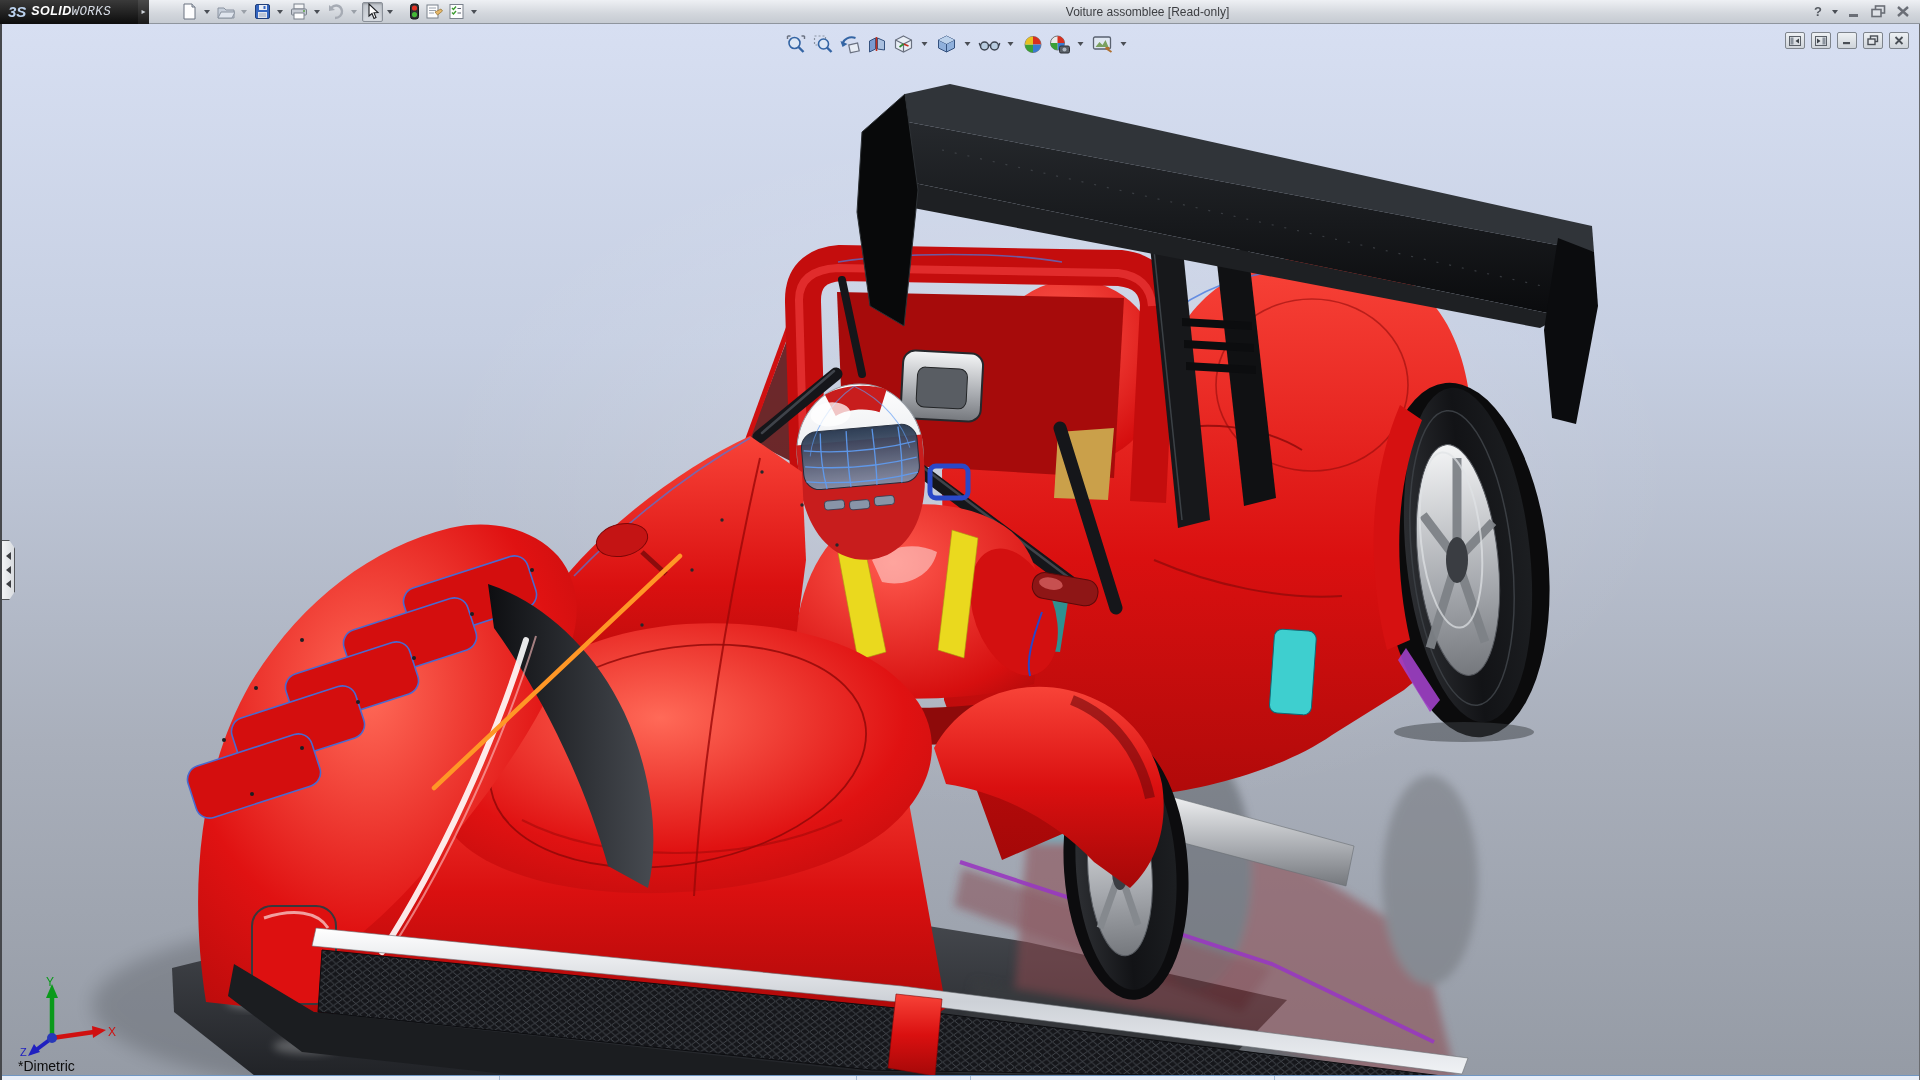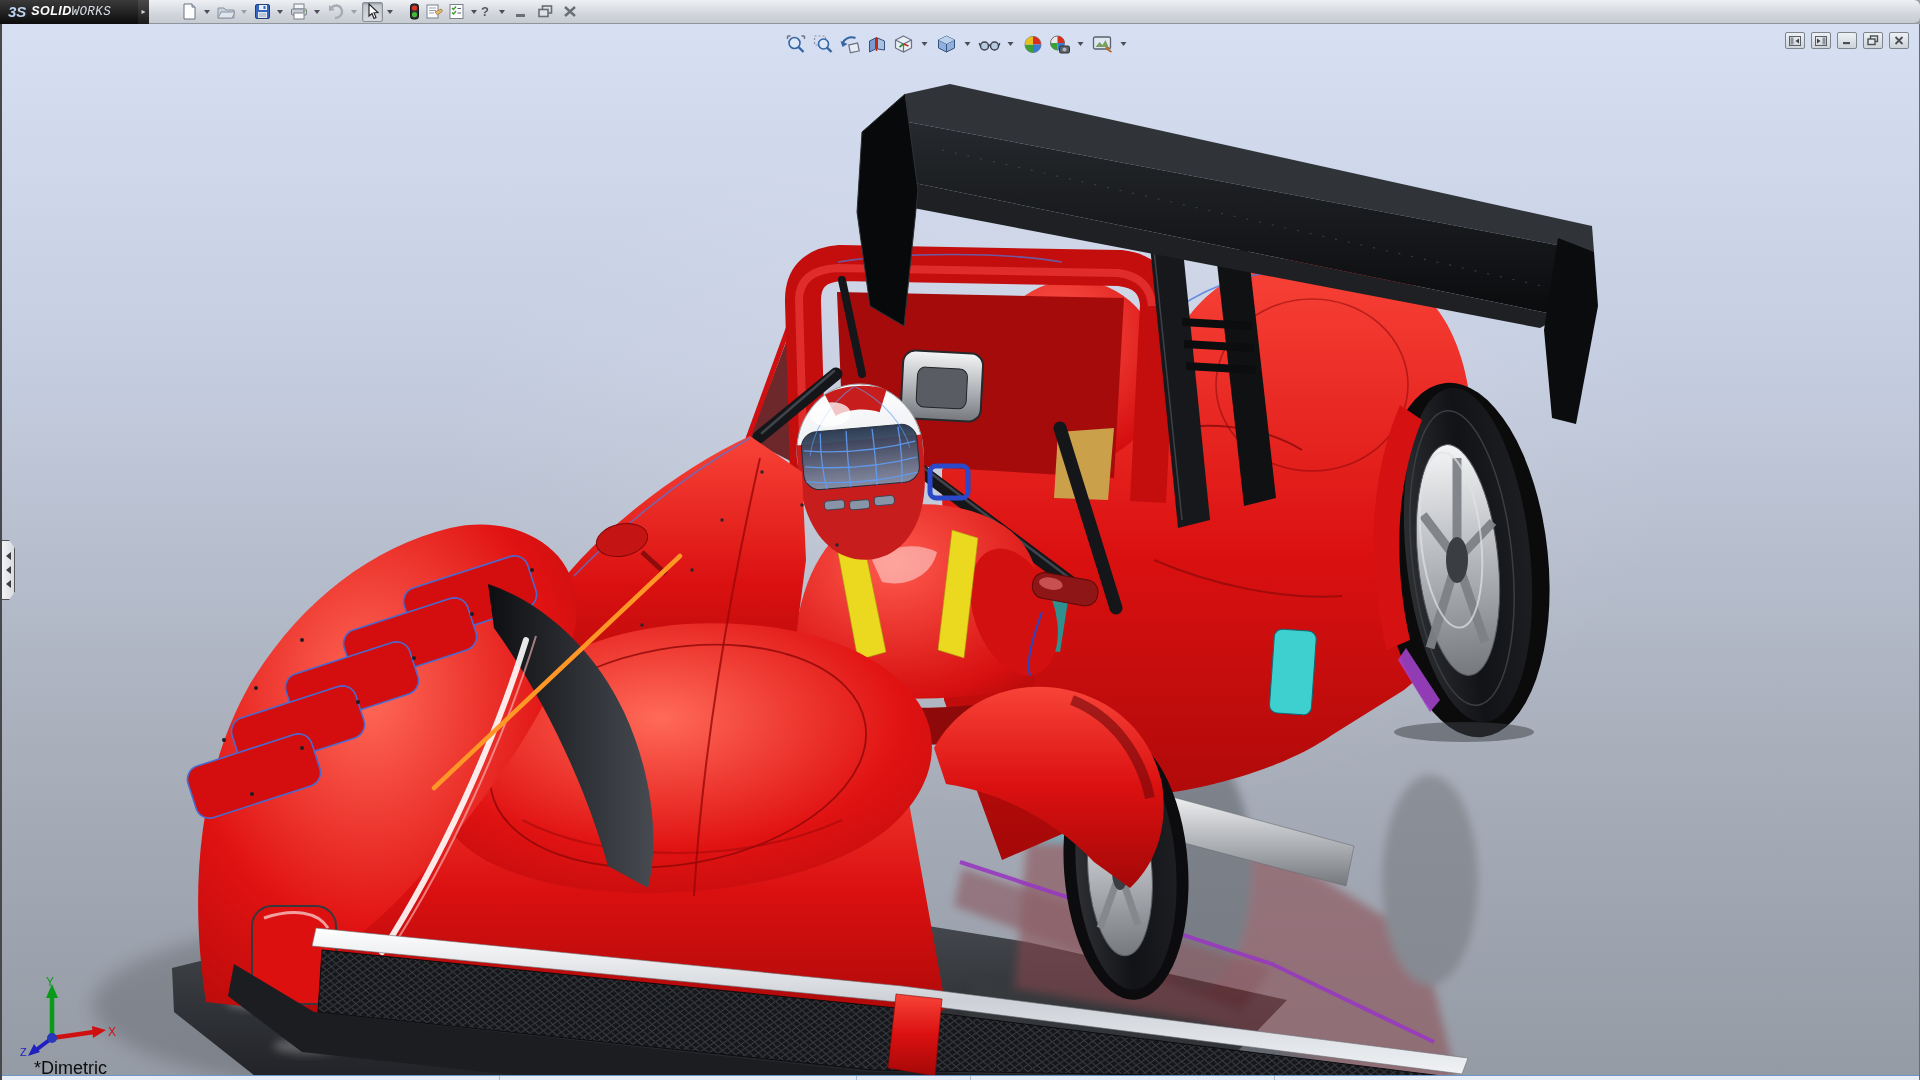--- a/index.html
+++ b/index.html
@@ -1,20 +1,20 @@
 <!DOCTYPE html>
 <html><head>
 <meta charset="utf-8">
 <style>
   * { margin:0; padding:0; box-sizing:border-box; }
   html,body { width:1920px; height:1080px; overflow:hidden; font-family:"Liberation Sans", sans-serif; background:#9aa0aa; }
 
   
   .titlebar { position:relative; height:24px; display:flex; align-items:center;
-    background:linear-gradient(#eef0f4, #d2d6dc 60%, #c6cbd2); border-bottom:1px solid #8f959d;border-radius:6px; }
+    background:linear-gradient(#eef0f4, #d2d6dc 60%, #c6cbd2); border-bottom:1px solid #8f959d; }
   .logo-box { height:24px; width:138px; background:linear-gradient(#3a3a3a,#0c0c0c); display:flex; align-items:center; padding-left:8px; gap:5px; flex:0 0 auto; }
   .logo-mark { color:#bcd2ee; font-weight:bold; font-style:italic; font-size:15px; }
   .logo-text { color:#fff; font-size:12.5px; letter-spacing:.4px; font-style:italic; }
   .logo-text .w { font-weight:normal; color:#d8dde6;font-family:Liberation Mono, monospace; }
   .logo-text .s { font-weight:bold; }
   .logo-arrow { width:11px; height:24px; background:linear-gradient(#4a4a4a,#1a1a1a); color:#cfd4db; font-size:8px; display:flex; align-items:center; justify-content:center; flex:0 0 auto; }
   .tb-icons { display:flex; align-items:center; margin-left:30px; gap:1px; flex:0 0 auto; }
   .tb-btn { height:20px; display:flex; align-items:center; padding:0 2px; border-radius:2px; }
   .tb-btn.active { background:linear-gradient(#c2c7ce,#d8dce2); border:1px solid #8a9099; box-shadow:inset 0 1px 2px rgba(0,0,0,.25); }
   .tb-btn svg { display:block; }
@@ -42,21 +42,21 @@
   .vp-btn { width:20px; height:17px; background:linear-gradient(#eef1f4,#cfd4da); border:1px solid #7e848c; border-radius:2px; display:flex; align-items:center; justify-content:center; }
   .vp-btn svg { display:block; }
 
   
   .panel-tab { position:absolute; left:0; top:516px; width:13px; height:60px; background:linear-gradient(90deg,#f2f3f5,#d9dce0); border:1px solid #54565a; border-left:none;
     clip-path:polygon(0 0, 55% 0, 100% 14%, 100% 86%, 55% 100%, 0 100%); display:flex; flex-direction:column; align-items:center; justify-content:center; gap:6px; }
   .panel-tab i { width:0; height:0; border-top:4px solid transparent; border-bottom:4px solid transparent; border-right:5px solid #3c3e42; }
 
   
   .triad { position:absolute; left:16px; top:952px; }
-  .view-label { position:absolute; left:32px; top:1034px; font-size:18px; color:#0c0c0c; }
+  .view-label { position:absolute; left:16px; top:1034px; font-size:14px; color:#0c0c0c; }
 
   
   .status-strip { position:absolute; left:0; right:0; bottom:0; height:5px; background:#e8eef8; border-top:1px solid #6f96c2; }
   .status-strip span { position:absolute; top:0; bottom:0; width:1px; background:#a8bdd6; }
 </style>
 </head>
 <body>
 
 <div class="titlebar">
   <div class="logo-box">
@@ -135,20 +135,21 @@
         <rect x="2" y="1.5" width="13" height="14" fill="#fdfdfe" stroke="#7a818c" stroke-width="1"></rect>
         <path d="M4,5 l1.5,1.5 L8,3.5" fill="none" stroke="#3a9a2e" stroke-width="1.4"></path>
         <path d="M4,9.5 l1.5,1.5 L8,8" fill="none" stroke="#3a9a2e" stroke-width="1.4"></path>
         <line x1="9.5" y1="5.5" x2="13" y2="5.5" stroke="#5a6270" stroke-width="1"></line>
         <line x1="9.5" y1="10" x2="13" y2="10" stroke="#5a6270" stroke-width="1"></line>
       </svg>
     </div>
       <div class="dd"></div>
   </div>
 
+  <div class="title-center">Voiture assomblee [Read-only]</div>
 
   <div class="win-controls">
     <span class="help-glyph">?</span>
     <span class="dd" style="margin:0;"></span>
     <svg width="13" height="12" viewBox="0 0 13 12">
       <rect x="1" y="8" width="9" height="3" fill="#6a6e76"></rect>
     </svg>
     <svg width="15" height="13" viewBox="0 0 15 13">
       <rect x="4.5" y="1" width="9" height="7" fill="none" stroke="#6a6e76" stroke-width="1.6"></rect>
       <rect x="1" y="4.5" width="9" height="7" fill="#dfe2e7" stroke="#6a6e76" stroke-width="1.6"></rect>

